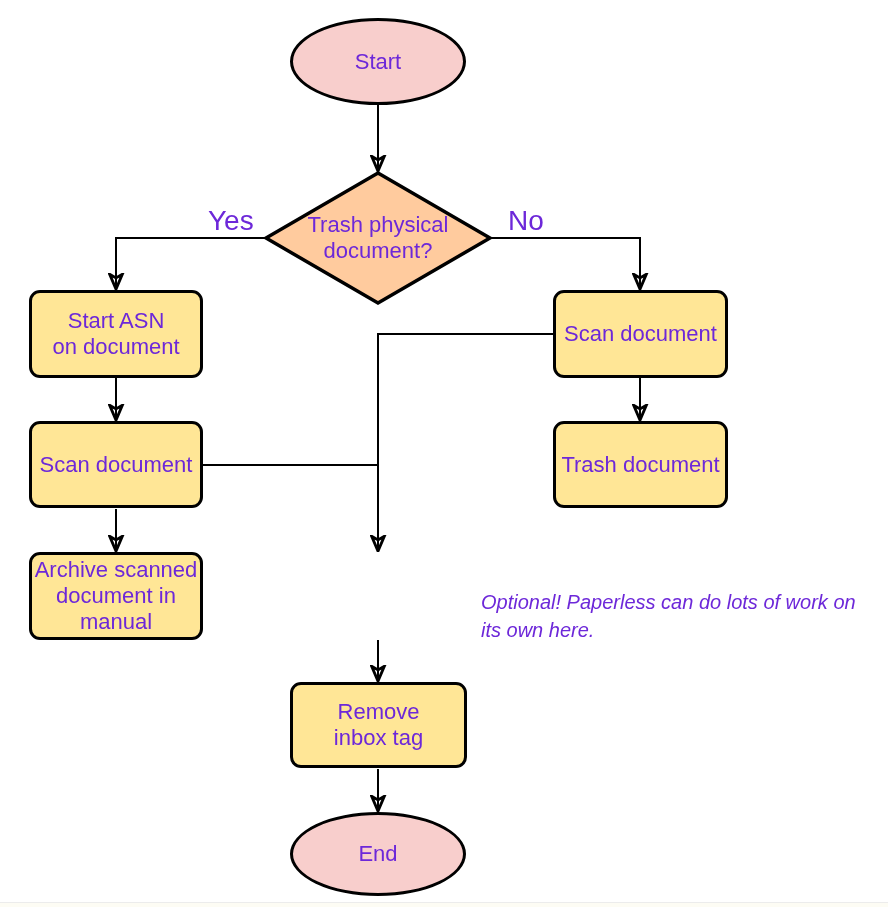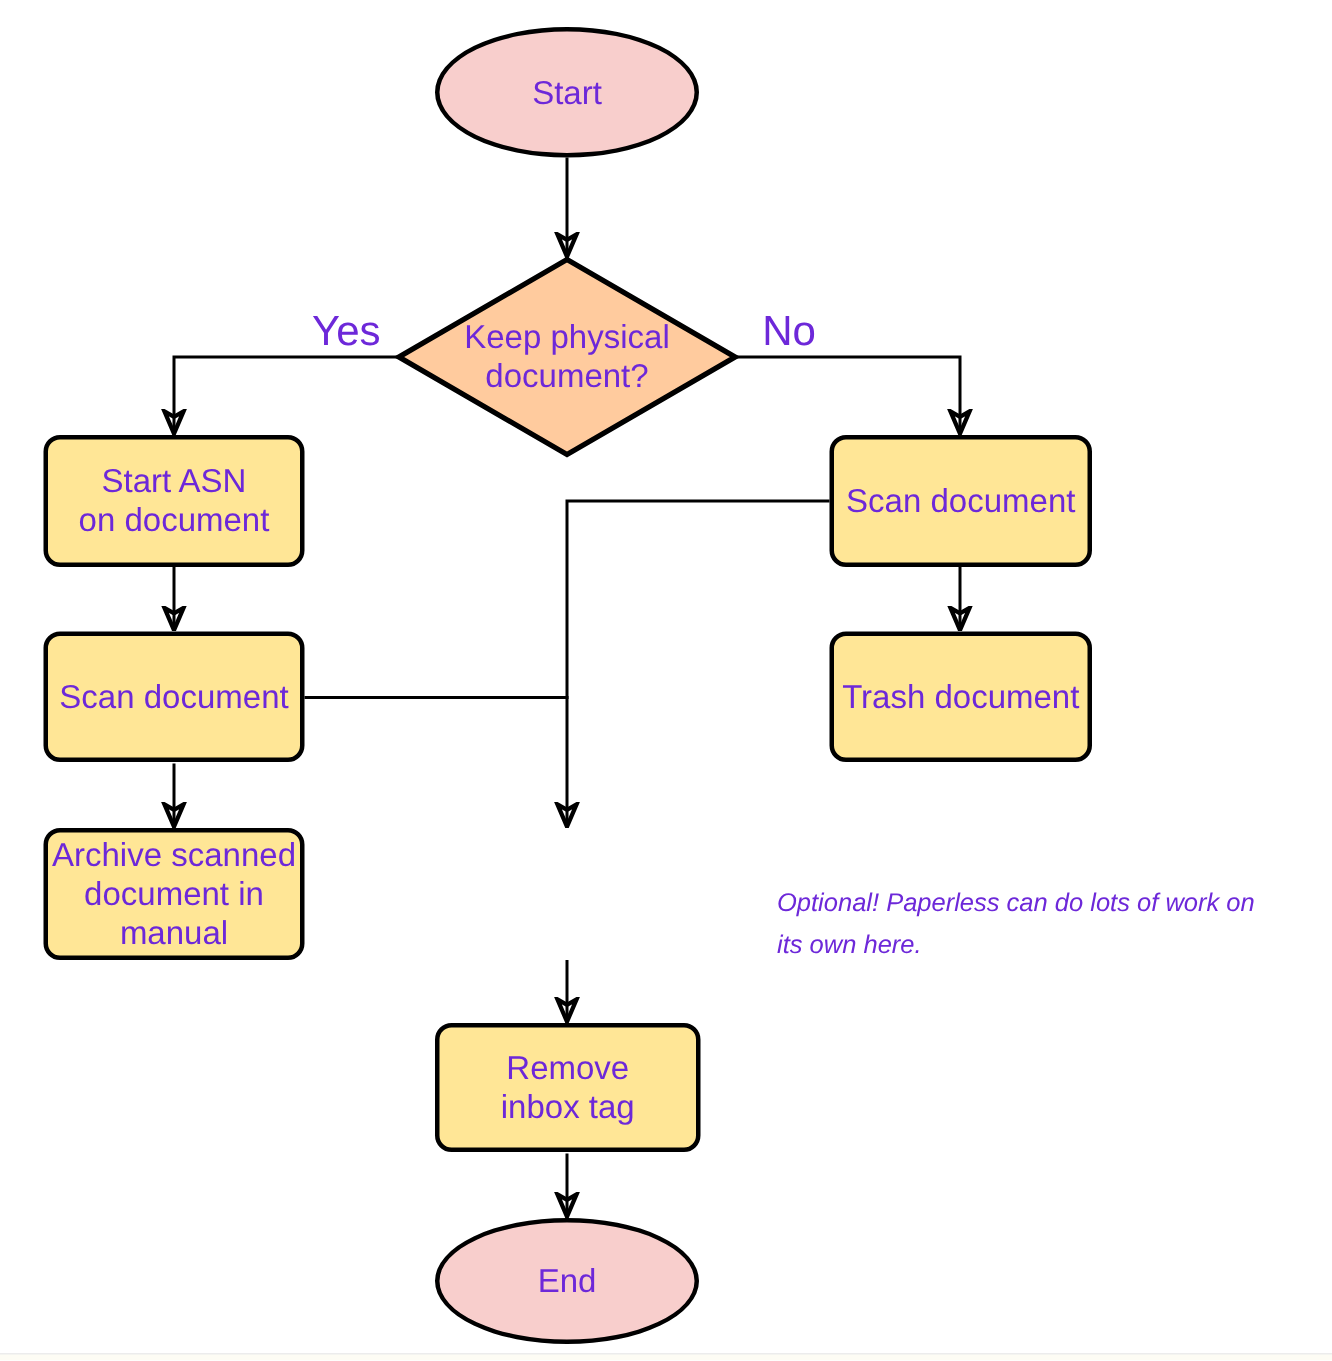--- a/index.html
+++ b/index.html
@@ -27,22 +27,22 @@
   .node.decision{border:none;background:transparent;}
   .diamond-svg{position:absolute;left:0;top:0;}
   .diamond-shape{fill:var(--decision-fill,#ffcb9e);stroke:var(--stroke-color,#000);stroke-width:3.5;stroke-linejoin:miter;}
   .decision .label{position:relative;z-index:1;display:flex;flex-direction:column;align-items:center;}
   .line{white-space:nowrap;}
   .edge-label{
     position:absolute;font-size:28px;line-height:22px;text-align:center;background:#fff;
     padding:0 2px;
   }
   .note{
-    position:absolute;left:481px;top:588px;font-size:17px;line-height:28px;
-    font-style:italic;text-align:left;margin-left:37px;
+    position:absolute;left:481px;top:588px;font-size:20px;line-height:28px;
+    font-style:italic;text-align:left;
   }
   .page-bottom-edge{
     position:absolute;left:0;top:902px;width:888px;height:5px;
     background:#fdfcf4;border-top:1px solid #ececec;
   }
 </style>
 </head>
 <body>
 
 <div class="canvas">
@@ -67,21 +67,21 @@
 
   <div class="node terminator" style="left:290px;top:18px;width:176px;height:87px">
     <div class="line">Start</div>
   </div>
 
   <div class="node decision" style="left:263px;top:170px;width:230px;height:136px">
     <svg class="diamond-svg" width="230" height="136" viewBox="0 0 230 136">
       <polygon class="diamond-shape" points="115,3 227,68 115,133 3,68"></polygon>
     </svg>
     <div class="label">
-      <div class="line">Keep physical</div>
+      <div class="line">Trash physical</div>
       <div class="line">document?</div>
     </div>
   </div>
 
   <div class="edge-label" style="left:206px;top:210px;width:44px;">Yes</div>
   <div class="edge-label" style="left:505px;top:210px;width:38px;">No</div>
 
   <div class="node process" style="left:29px;top:290px;width:174px;height:88px">
     <div class="line">Start ASN</div>
     <div class="line">on document</div>

